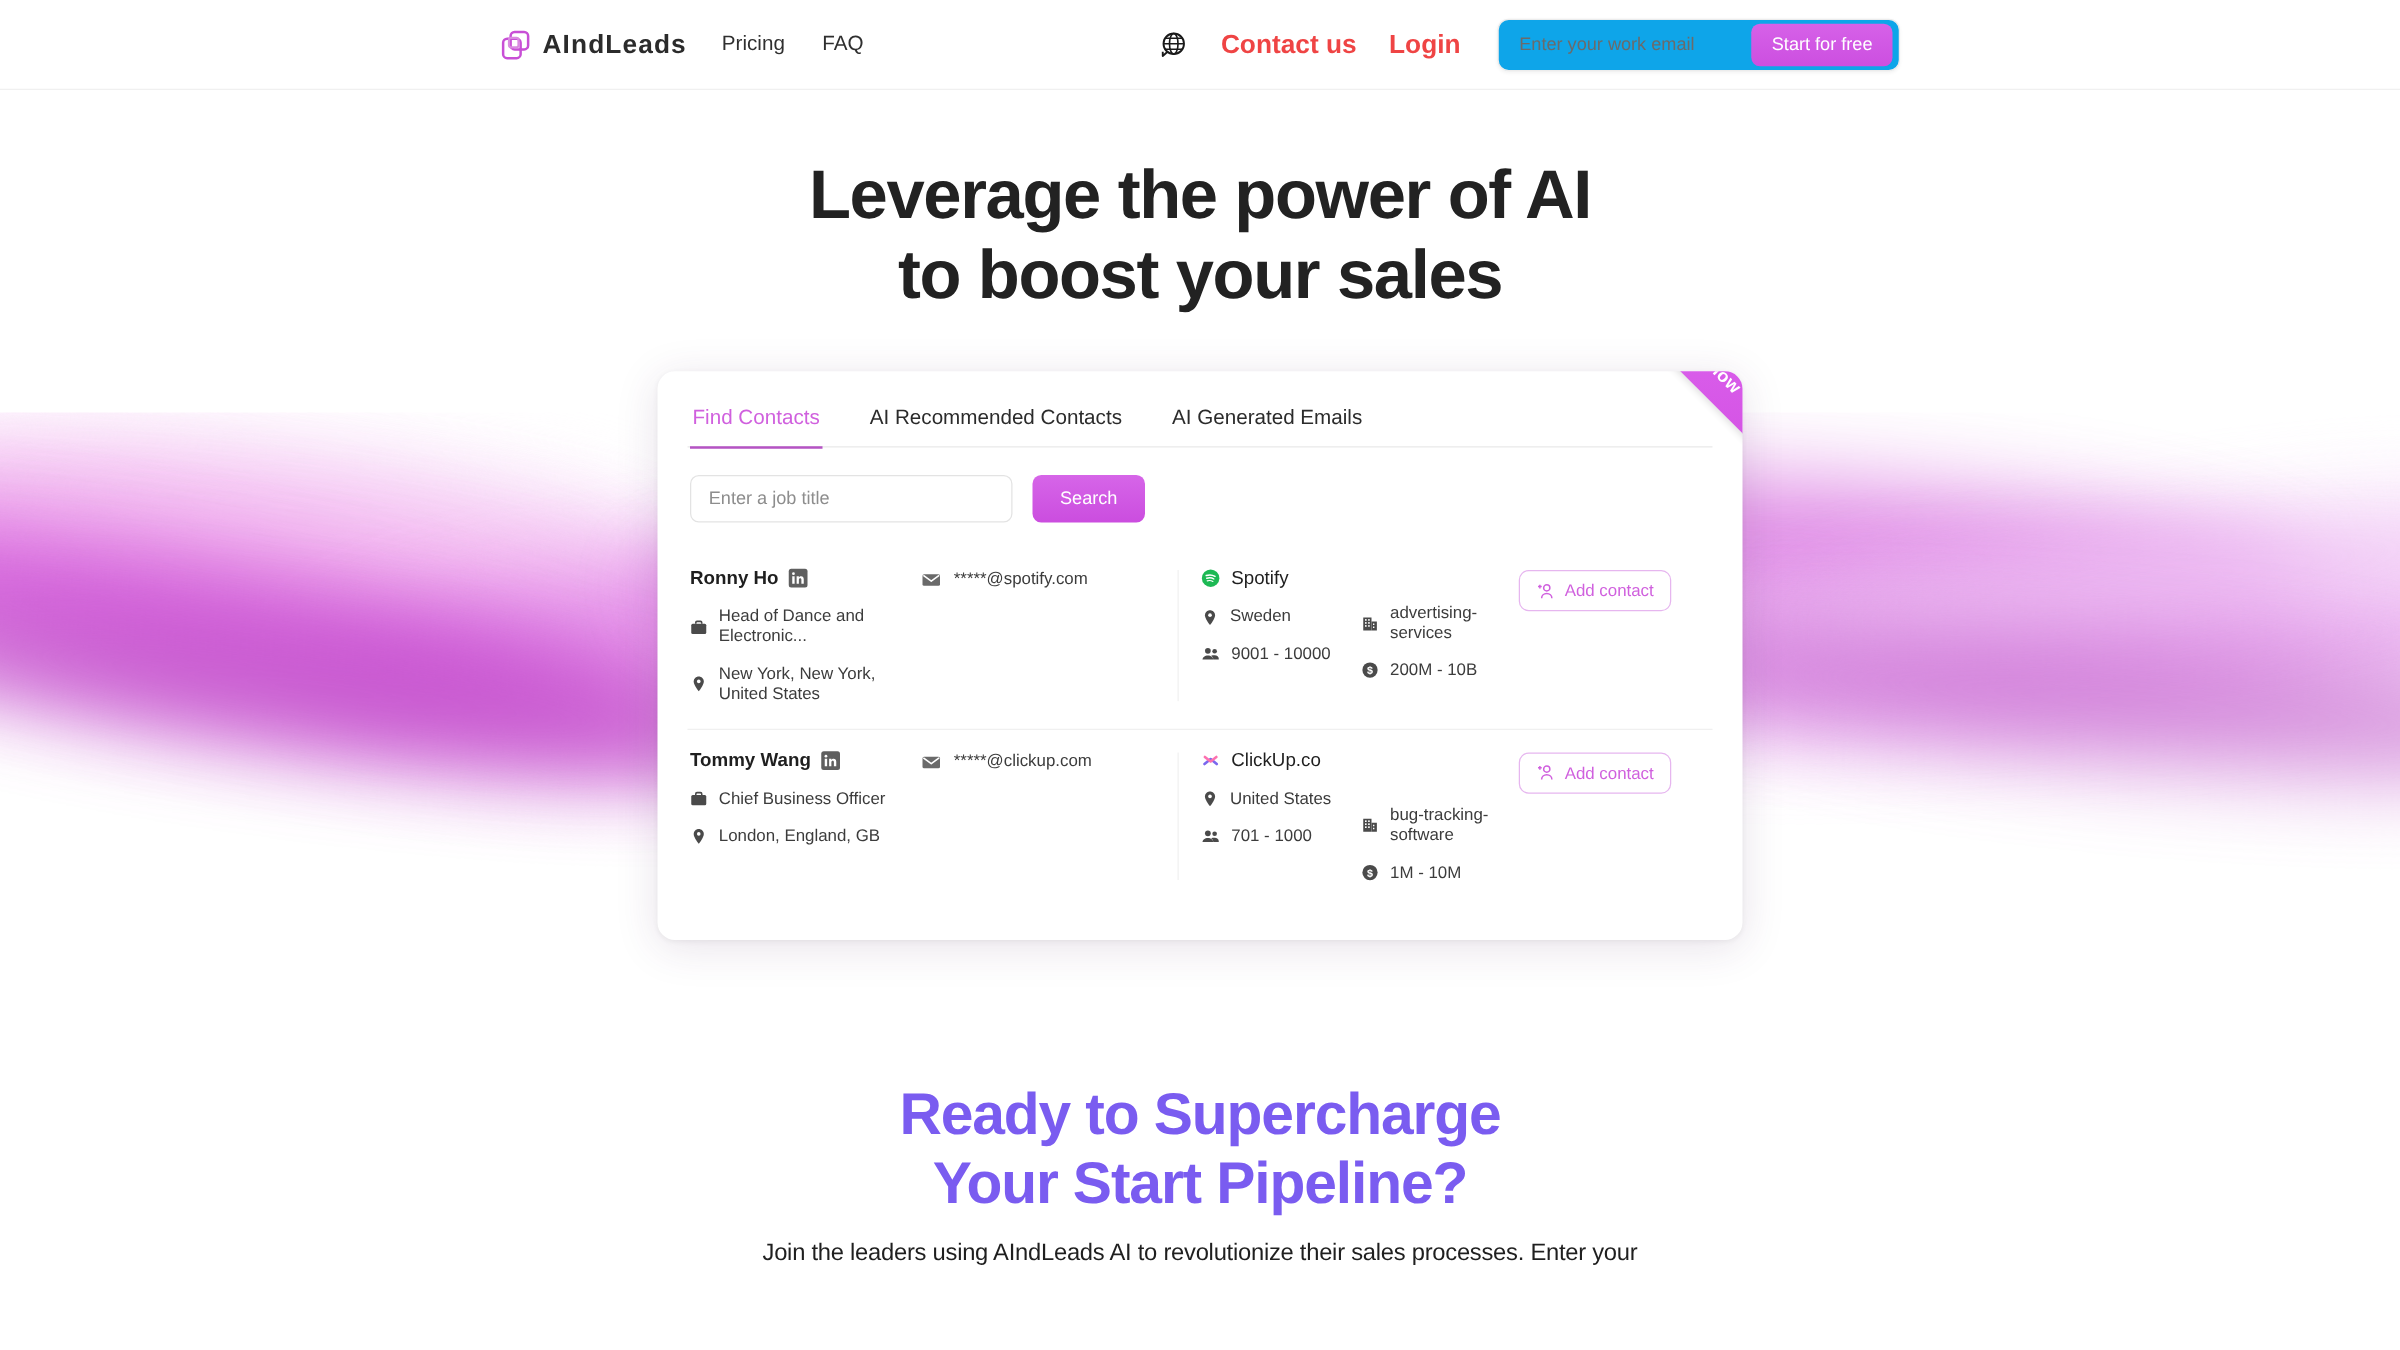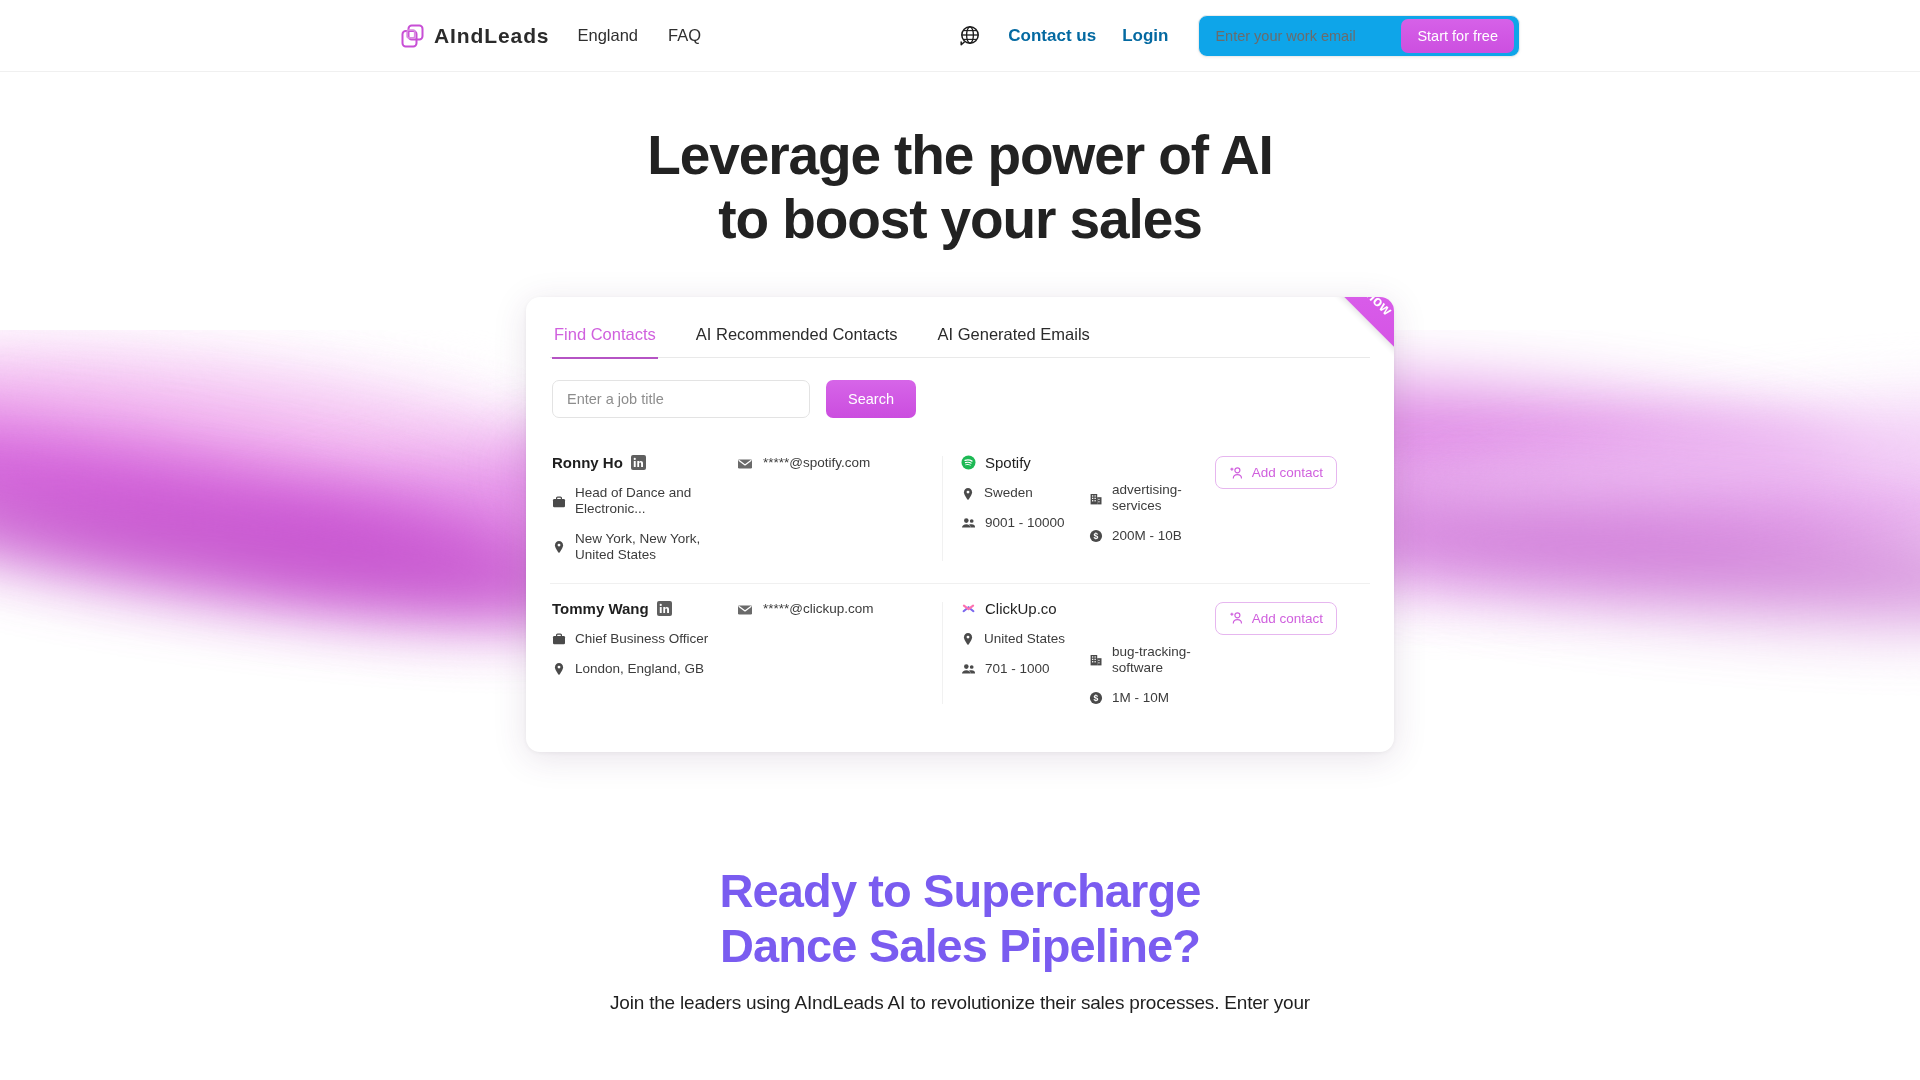--- a/index.html
+++ b/index.html
@@ -85,23 +85,23 @@
   }
   .header-right {
     margin-left: auto;
     margin-right: 320px;
     display: flex;
     align-items: center;
     gap: 26px;
   }
   .globe-btn { width: 24px; height: 24px; display: block; cursor: pointer; }
   .hdr-accent-link {
-    font-size: 17px;
+    font-size: 21px;
     font-weight: 700;
-    color: #0369a1;
+    color: #ef4444;
     cursor: pointer;
     white-space: nowrap;
   }
   .email-capsule {
     display: flex; align-items: center;
     background: #0ea5e9;
     border: 1px solid #ececec;
     border-radius: 9px;
     box-shadow: 0 1px 3px rgba(0,0,0,.05);
     padding: 4px 5px 4px 16px;
@@ -355,21 +355,21 @@
       <div class="brand">
         <svg class="brand-logo" viewBox="0 0 26 26">
           <rect x="8.5" y="2.5" width="14" height="14" rx="3.2" fill="none" stroke="#c84fd6" stroke-width="2"></rect>
           <rect x="2.5" y="8" width="14" height="15.5" rx="3.2" fill="none" stroke="#c84fd6" stroke-width="2"></rect>
           <rect x="7.2" y="7.2" width="7.6" height="7.6" rx="1.6" fill="none" stroke="#d98ae0" stroke-width="1.8"></rect>
         </svg>
         <span class="brand-name">AIndLeads</span>
       </div>
 
       <div class="nav-links">
-        <span class="nav-link">England</span>
+        <span class="nav-link">Pricing</span>
         <span class="nav-link">FAQ</span>
       </div>
 
       <div class="header-right">
 
         <svg class="globe-btn" viewBox="0 0 24 24">
           <path d="M3.2 17.4 L3.2 20.8 L6.6 17.8" fill="none" stroke="#1a1a1a" stroke-width="1.5" stroke-linejoin="round"></path>
           <circle cx="12" cy="11" r="8.2" fill="none" stroke="#1a1a1a" stroke-width="1.5"></circle>
           <ellipse cx="12" cy="11" rx="3.4" ry="8.2" fill="none" stroke="#1a1a1a" stroke-width="1.3"></ellipse>
           <line x1="3.8" y1="11" x2="20.2" y2="11" stroke="#1a1a1a" stroke-width="1.3"></line>
@@ -630,18 +630,18 @@
           </div>
         </div>
 
       </div>
     </div>
   </div>
 
   <div class="cta">
     <h2>
       <span>Ready to Supercharge</span><br>
-      <span>Dance Sales Pipeline?</span>
+      <span>Your Start Pipeline?</span>
     </h2>
     <div class="cta-sub">Join the leaders using AIndLeads AI to revolutionize their sales processes. Enter your</div>
   </div>
 
 </div>
 
 </body></html>

